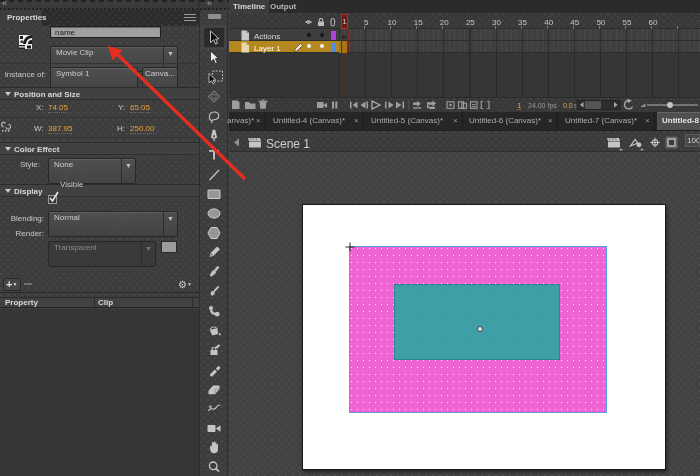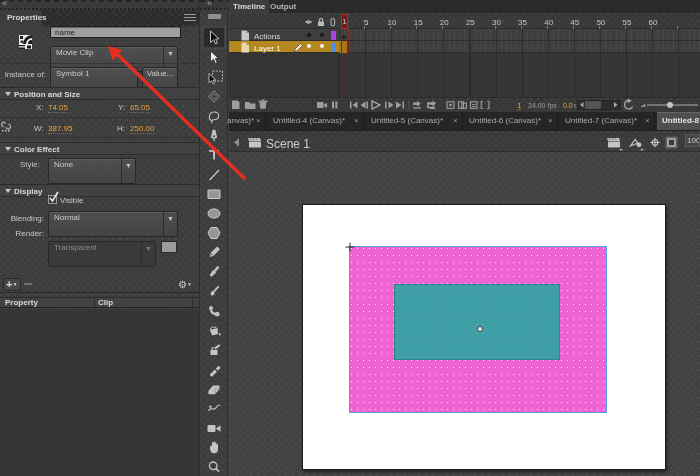--- a/index.html
+++ b/index.html
@@ -32,35 +32,35 @@
     <div class="abs" style="left:0;top:0;width:199px;height:10px;background:#3a3a3a;"></div>
     <div class="abs" style="left:0;top:0;width:199px;height:2px;background:repeating-linear-gradient(90deg,#232323 0 5px,transparent 5px 9px);"></div>
     <div class="abs" style="left:0;top:8px;width:199px;height:2px;background:repeating-linear-gradient(90deg,#232323 0 2px,transparent 2px 4px);"></div>
     <div class="abs" style="left:2px;top:-2px;color:#a8a8a8;font-size:9px;">«</div>
 
     <div class="abs tex" style="left:0;top:10px;width:199px;height:16px;background-color:#2d2d2d;"></div>
     <div class="abs" style="left:0px;top:10px;width:43px;height:16px;background:#3d3d3d;border-right:1px solid #2a2a2a;"></div>
     <div class="abs hdrtxt" style="left:7px;top:13px;">Properties</div>
     <div class="abs" style="left:184px;top:14px;width:12px;height:1px;background:#9a9a9a;box-shadow:0 3px 0 #9a9a9a, 0 6px 0 #9a9a9a;"></div>
 
-    <div class="abs" style="left:50px;top:26px;width:131px;height:12px;background:#a0a0a0;border:1px solid #1f1f1f;box-shadow:inset 0 1px 1px rgba(0,0,0,.4);color:#242424;font-size:8px;line-height:11px;padding-left:4px;">name</div>
+    <div class="abs" style="left:50px;top:26px;width:111px;height:12px;background:#a0a0a0;border:1px solid #1f1f1f;box-shadow:inset 0 1px 1px rgba(0,0,0,.4);color:#242424;font-size:8px;line-height:11px;padding-left:4px;">name</div>
 
     <svg class="abs" style="left:19px;top:35px;" width="13" height="14" viewBox="0 0 13 14">
       <rect x="0" y="0" width="13" height="14" fill="#ececec"></rect>
       <path d="M13 0 A 9 9 0 0 0 4 9 L 7 9 A 6 6 0 0 1 13 3 Z" fill="#1a1a1a"></path>
       <path d="M13 5 A 4 4 0 0 0 9 9 L 13 9 Z" fill="#1a1a1a"></path>
       <path d="M0 10 h6 v1.2 h-6 z M0 12.5 h6 v1.5 h-6 z" fill="#1a1a1a"></path>
       <path d="M1 1 h3 v3 h-3 z" fill="#1a1a1a"></path>
       <path d="M1.5 5.5 h2.5 v2.5 h-2.5 z" fill="#1a1a1a" opacity="0.85"></path>
       <path d="M8 10.5 h4 v3 h-4 z" fill="#1a1a1a"></path>
     </svg>
     <div class="dd" style="left:50px;top:46px;width:128px;">Movie Clip<span class="ddarr">▼</span></div>
     <div class="abs lbl" style="left:0px;top:70px;width:46px;text-align:right;">Instance of:</div>
     <div class="dd" style="left:50px;top:67px;width:88px;">Symbol 1</div>
-    <div class="dd" style="left:142px;top:67px;width:36px;text-align:center;padding-left:0;">Value...</div>
+    <div class="dd" style="left:142px;top:67px;width:36px;text-align:center;padding-left:0;">Canva...</div>
 
     <div class="abs" style="left:0;top:63px;width:199px;height:1px;background:#343434;"></div>
     <div class="abs" style="left:0;top:117px;width:199px;height:1px;background:#353535;"></div>
     <div class="abs" style="left:0;top:137px;width:199px;height:1px;background:#353535;"></div>
     <div class="sechdr" style="top:87px;padding-left:12px;">
         <div class="tri"></div>
         <div class="abs hdrtxt" style="left:14px;top:2px;">Position and Size</div>
       </div>
     <div class="abs lbl" style="left:36px;top:103px;">X:</div>
     <div class="abs orange" style="left:48px;top:103px;font-size:8px;">74.05</div>
@@ -91,21 +91,21 @@
     <div class="dd" style="left:48px;top:158px;width:88px;">None<span class="ddarr">▼</span></div>
 
     <div class="sechdr" style="top:184px;">
         <div class="tri"></div>
         <div class="abs hdrtxt" style="left:14px;top:2px;">Display</div>
       </div>
     <div class="abs" style="left:48px;top:195px;width:9px;height:9px;background:#3a3a3a;border:1px solid #9a9a9a;"></div>
     <svg class="abs" style="left:48px;top:190px;z-index:3;" width="13" height="14">
         <path d="M2 8 L4.5 11 L10 2" stroke="#e8e8e8" stroke-width="1.6" fill="none"></path>
       </svg>
-    <div class="abs lbl" style="left:60px;top:196px;text-align:center;">Visible</div>
+    <div class="abs lbl" style="left:60px;top:180px;text-align:center;">Visible</div>
     <div class="abs lbl" style="left:0px;top:214px;width:44px;text-align:right;">Blending:</div>
     <div class="dd" style="left:48px;top:211px;width:130px;">Normal<span class="ddarr">▼</span></div>
     <div class="abs lbl" style="left:0px;top:229px;width:44px;text-align:right;">Render:</div>
     <div class="dd" style="left:48px;top:241px;width:108px;color:#8b8b8b;background:#3a3a3a;box-shadow:none;">Transparent<span class="ddarr" style="color:#777;">▼</span></div>
     <div class="abs" style="left:161px;top:241px;width:16px;height:12px;background:#9c9c9c;border:1px solid #2a2a2a;"></div>
 
 
     <div class="abs" style="left:0;top:276px;width:199px;height:17px;border-bottom:1px solid #2a2a2a;"></div>
     <div class="abs" style="left:3px;top:278px;width:18px;height:13px;background:#464646;border:1px solid #292929;border-radius:2px;color:#ddd;font-size:11px;font-weight:bold;line-height:11px;text-align:left;padding-left:2px;">+<span style="font-size:5px;vertical-align:2px;">▼</span></div>
     <div class="abs" style="left:24px;top:283px;width:8px;height:2px;background:#6e6e6e;"></div>

